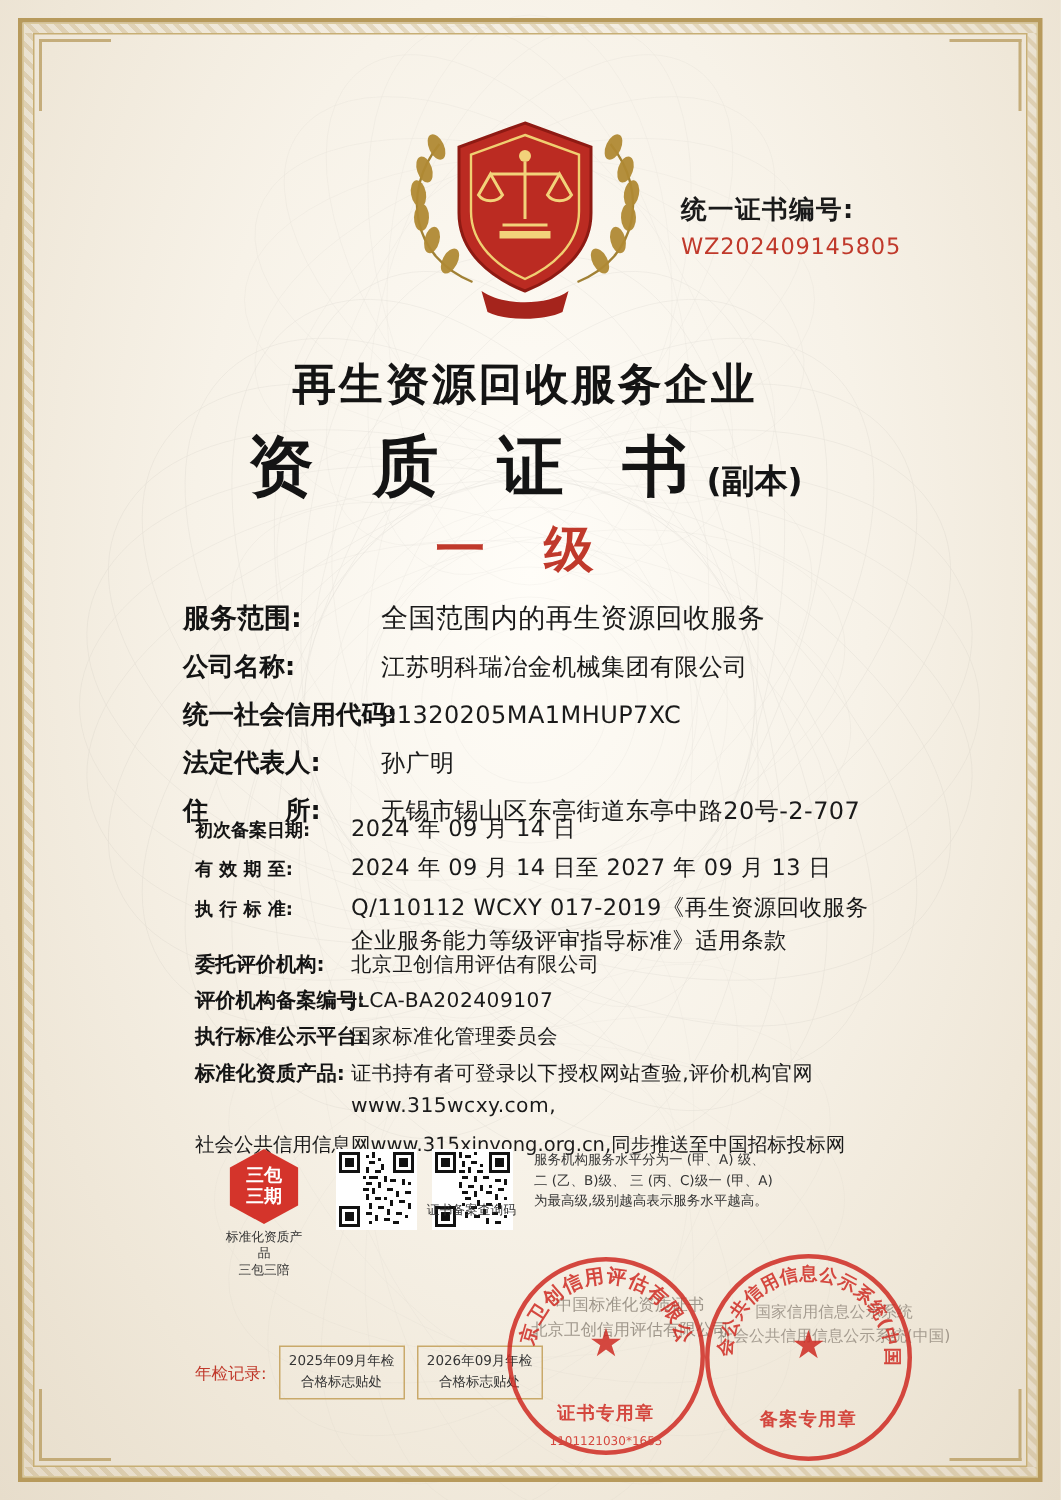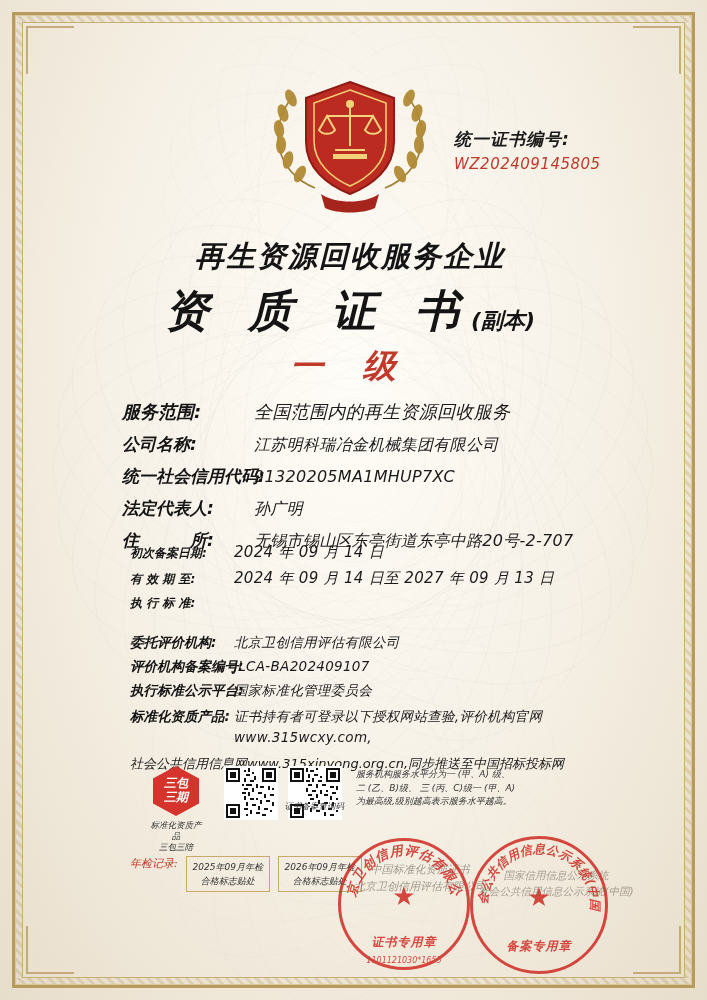--- a/index.html
+++ b/index.html
@@ -65,21 +65,21 @@
     position: absolute;
     left: 0; top: 0;
     width: 707px; height: 1000px;
     opacity: 0.55;
     pointer-events: none;
   }
 
   .content {
     position: absolute;
     left: 0; top: 0;
-    width: 700px; height: 1000px; font-style: italic;
+    width: 700px; height: 1000px;
   }
 
   
   .emblem {
     position: absolute;
     left: 50%;
     top: 68px;
     transform: translateX(-50%);
     width: 190px;
     height: 150px;
@@ -256,23 +256,23 @@
     left: 356px;
     top: 768px;
     width: 220px;
     font-size: 9px;
     color: #333;
     line-height: 1.5;
   }
   .year-rec {
     position: absolute;
     left: 130px;
-    top: 856px;
+    top: 897px;
     display: flex;
-    align-items: flex-start;
+    align-items: center;
   }
   .year-rec .yr-label {
     font-size: 11px;
     color: #c0392b;
     margin-right: 8px;
     white-space: nowrap;
   }
   .yr-box {
     width: 84px;
     height: 36px;
@@ -509,20 +509,24 @@
       <div class="row">
         <div class="k">初次备案日期:</div>
         <div class="v">2024 年 09 月 14 日</div>
       </div>
       <div class="row">
         <div class="k">有 效 期 至:</div>
         <div class="v">2024 年 09 月 14 日至 2027 年 09 月 13 日</div>
       </div>
       <div class="row">
         <div class="k">执 行 标 准:</div>
+        <div class="v std-lines">
+          <div>Q/110112 WCXY 017-2019《再生资源回收服务</div>
+          <div>企业服务能力等级评审指导标准》适用条款</div>
+        </div>
       </div>
     </div>
 
     <div class="info3">
       <div class="row">
         <div class="k">委托评价机构:</div>
         <div class="v">北京卫创信用评估有限公司</div>
       </div>
       <div class="row">
         <div class="k">评价机构备案编号:</div>

